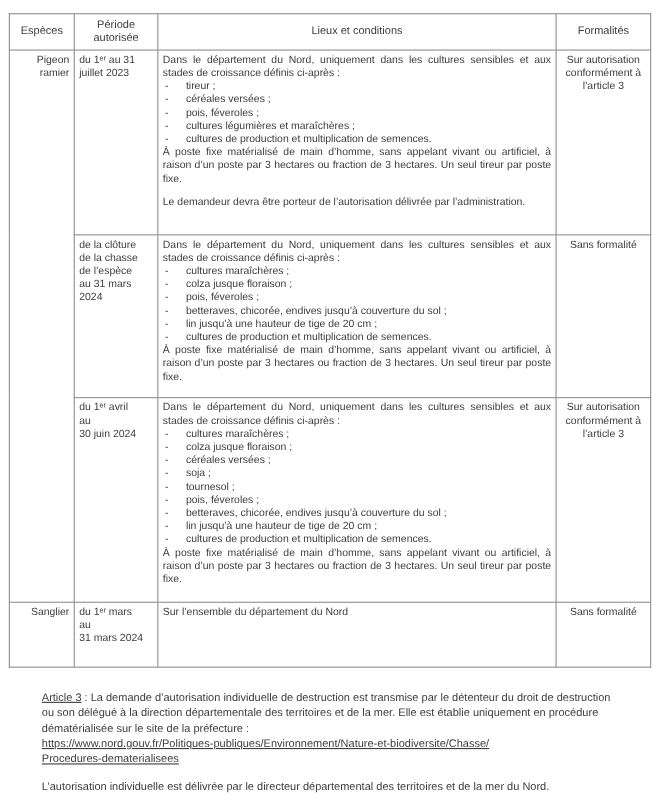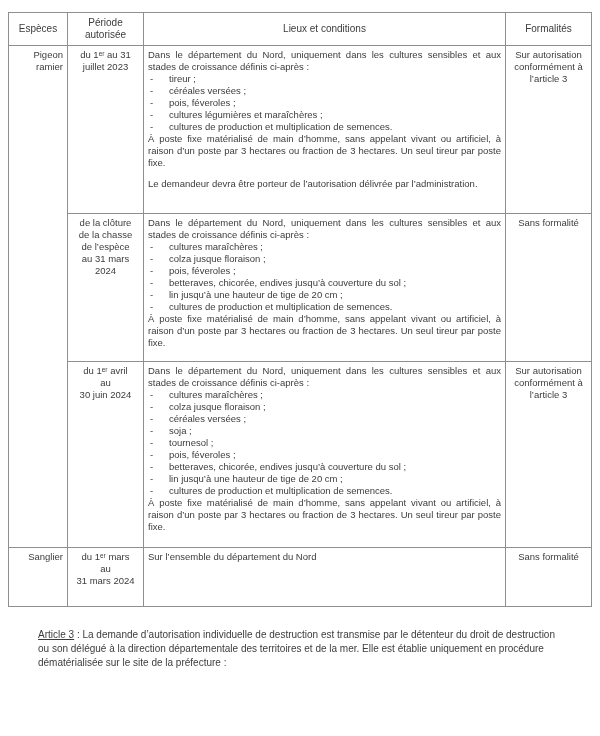--- a/index.html
+++ b/index.html
@@ -42,21 +42,21 @@
   tr.r2 { height: 148px; }
   tr.r3 { height: 186px; }
   tr.r4 { height: 59px; }
 
   td.species {
     text-align: right;
     vertical-align: middle;
   }
   td.species.span3 { padding-bottom: 55px; }
   td.period {
-    text-align: center;
+    text-align: left;
     white-space: pre-line;
     padding-top: 5px;
   }
   td.form {
     text-align: center;
     padding-top: 5px;
     padding-left: 3px;
     padding-right: 3px;
   }
   td.vmid { vertical-align: middle; padding-top: 3px; }
@@ -231,15 +231,18 @@
         <td class="cond cond-simple">Sur l’ensemble du département du Nord</td>
         <td class="form vmid">Sans formalité</td>
       </tr>
     </tbody>
   </table>
 
   <div class="footer">
     <p>
       <span class="underline">Article 3</span><span> : La demande d’autorisation individuelle de destruction est transmise par le détenteur du droit de destruction ou son délégué à la direction départementale des territoires et de la mer. Elle est établie uniquement en procédure dématérialisée sur le site de la préfecture :</span>
     </p>
+    <p class="url">https://www.nord.gouv.fr/Politiques-publiques/Environnement/Nature-et-biodiversite/Chasse/
+Procedures-dematerialisees</p>
+    <p class="closing-para">L’autorisation individuelle est délivrée par le directeur départemental des territoires et de la mer du Nord.</p>
   </div>
 
 </div>
 
 </body></html>

